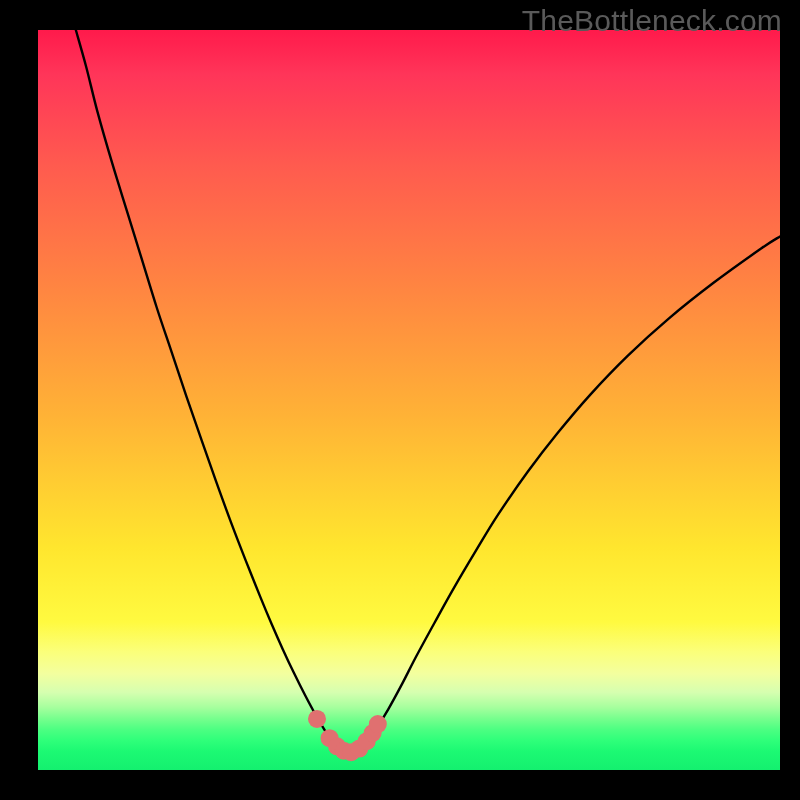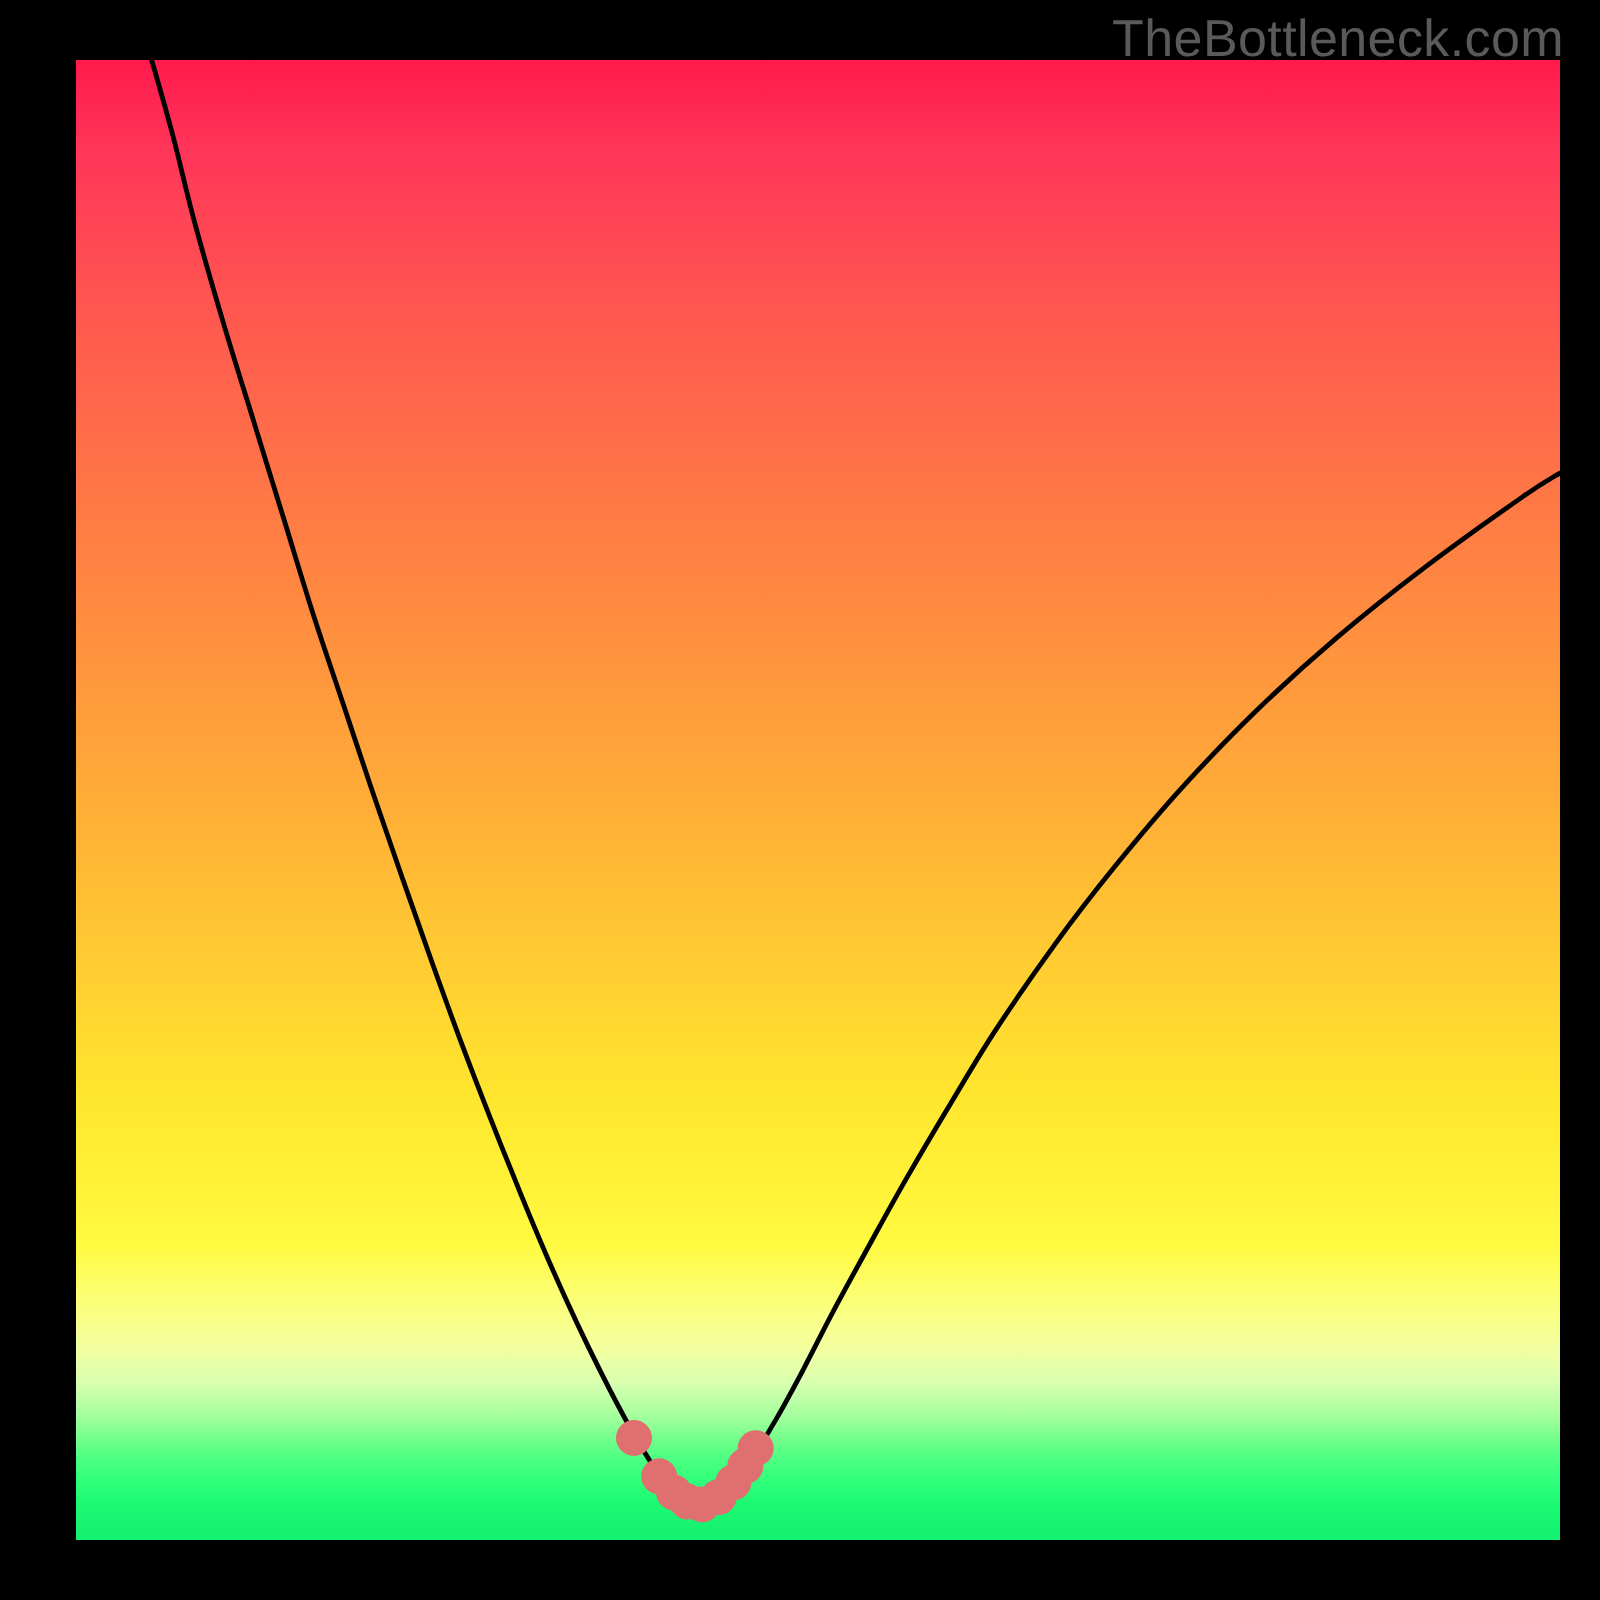--- a/index.html
+++ b/index.html
@@ -45,21 +45,21 @@
         #2fff7a 96%,
         #1cf973 97.5%,
         #14f06f 100%
       );
   }
   .watermark {
     position: absolute;
     right: 18px;
     top: 4px;
     color: #5a5a5a;
-    font-size: 26px;
+    font-size: 30px;
     letter-spacing: 0.2px;
     user-select: none;
   }
   svg.curve {
     position: absolute;
     left: 0;
     top: 0;
     width: 742px;
     height: 740px;
     overflow: visible;

